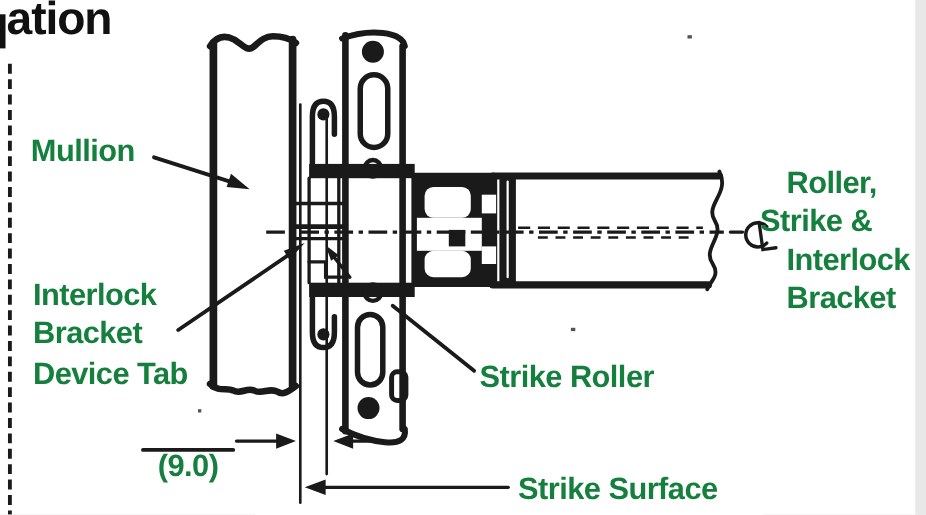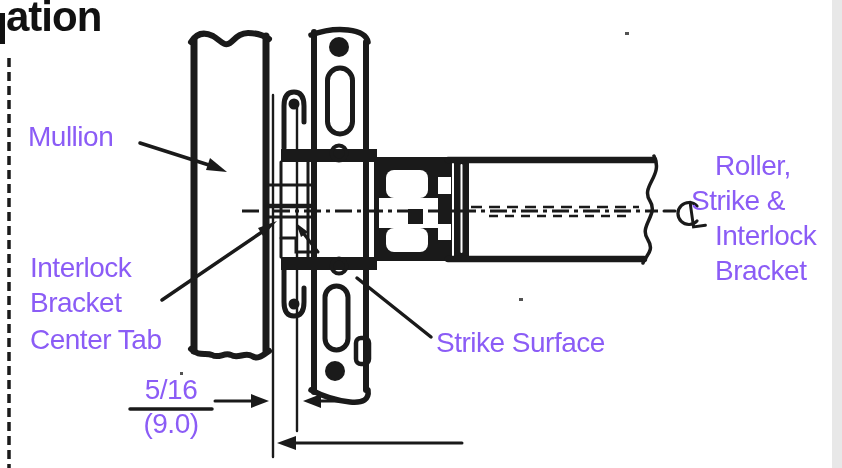--- a/index.html
+++ b/index.html
@@ -6,24 +6,24 @@
   #stage{
     position:relative;
     width:832px;height:468px;
     background:#ffffff;
     overflow:hidden;
     font-family:"Liberation Sans", sans-serif;
   }
   #artwork{position:absolute;left:0;top:0;width:842px;height:468px;}
   .lbl{
     position:absolute;
-    font-weight:normal;
+    font-weight:bold;
     font-size:28px;
     line-height:1.1;
-    color:#8b5cf6;
+    color:#15803d;
     white-space:nowrap;
     letter-spacing:-0.5px;
   }
   .heading{
     position:absolute;
     left:6px;top:-7px;
     font-weight:bold;
     font-size:42px;
     letter-spacing:-1px;
     color:#111;
@@ -155,26 +155,26 @@
     </g>
   </svg>
 
   <div class="heading-frag"></div>
   <div class="heading">ation</div>
 
   <div class="lbl" style="left:28px;top:122px;">Mullion</div>
 
   <div class="lbl" style="left:30px;top:253px;">Interlock</div>
   <div class="lbl" style="left:30px;top:288px;">Bracket</div>
-  <div class="lbl" style="left:30px;top:325px;">Center Tab</div>
+  <div class="lbl" style="left:30px;top:325px;">Device Tab</div>
 
-  <div class="lbl dim" style="top:375px;">5/16</div>
   <div class="lbl dim" style="top:409px;">(9.0)</div>
 
-  <div class="lbl" style="left:436px;top:328px;">Strike Surface</div>
+  <div class="lbl" style="left:436px;top:328px;">Strike Roller</div>
 
+  <div class="lbl" style="left:471px;top:430px;">Strike Surface</div>
 
   <div class="lbl" style="left:715px;top:151px;">Roller,</div>
   <div class="lbl" style="left:691px;top:186px;">Strike &amp;</div>
   <div class="lbl" style="left:715px;top:221px;">Interlock</div>
   <div class="lbl" style="left:715px;top:256px;">Bracket</div>
 
 </div>
 
 </body></html>

